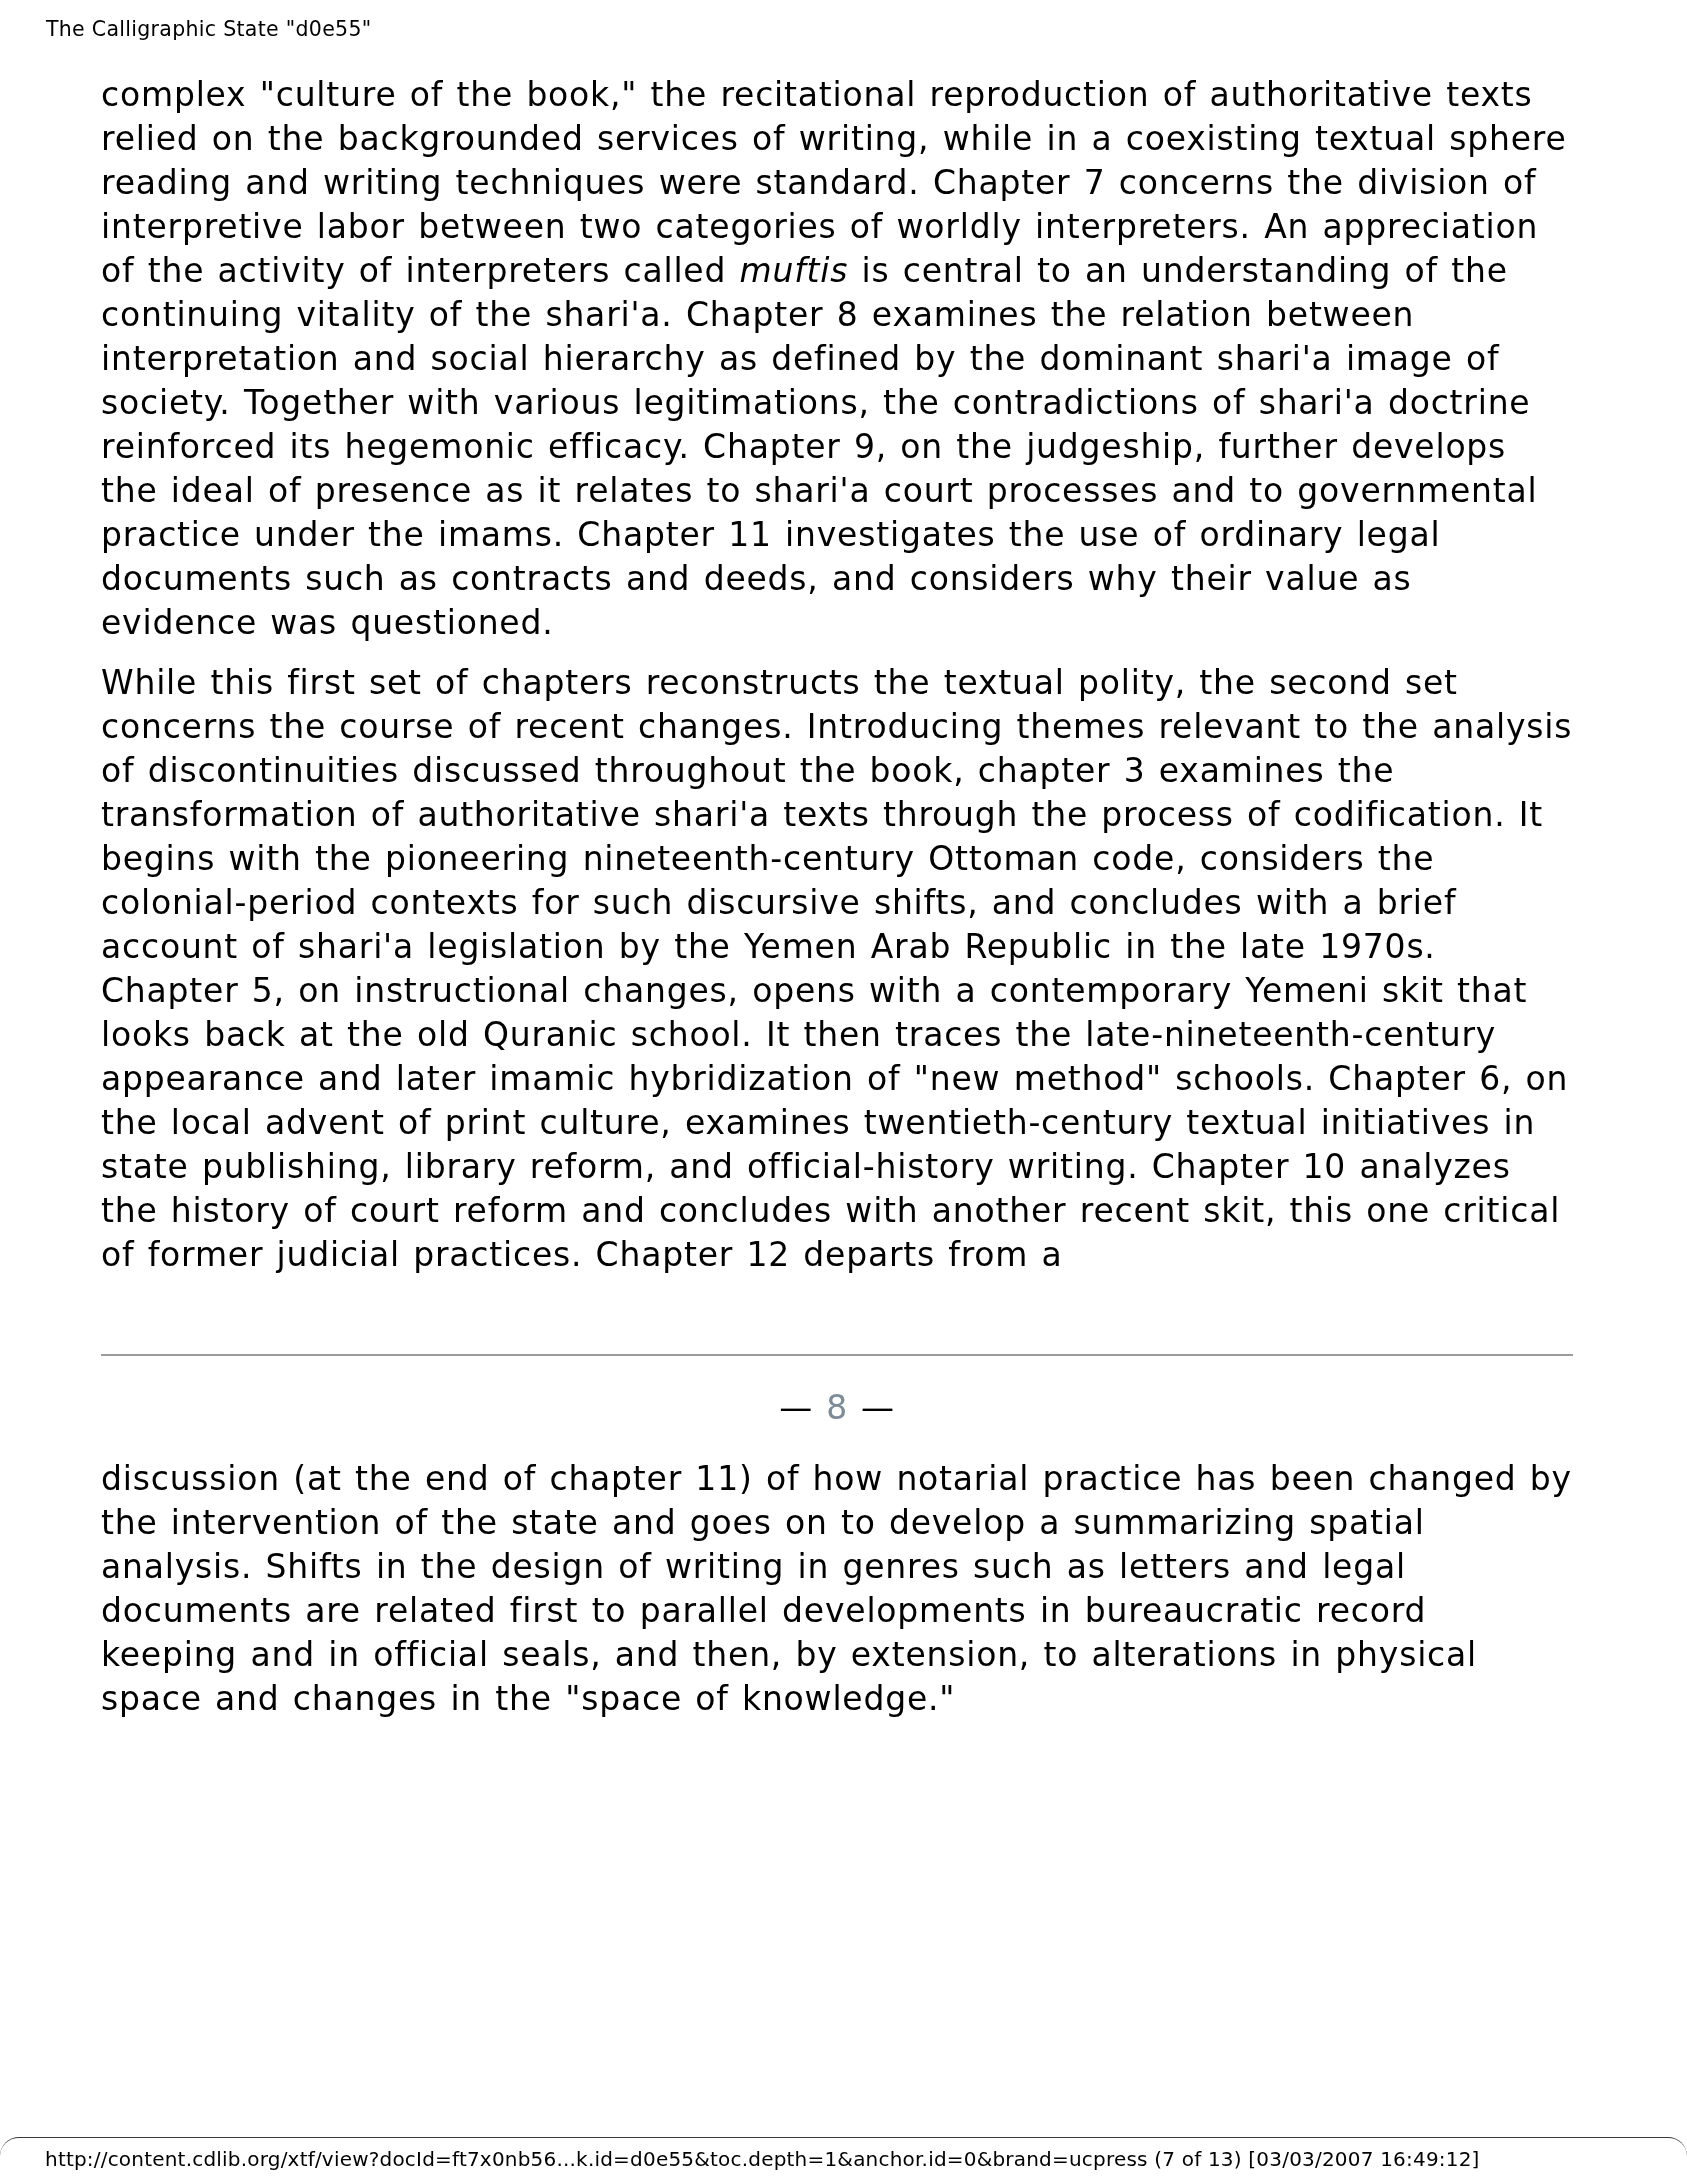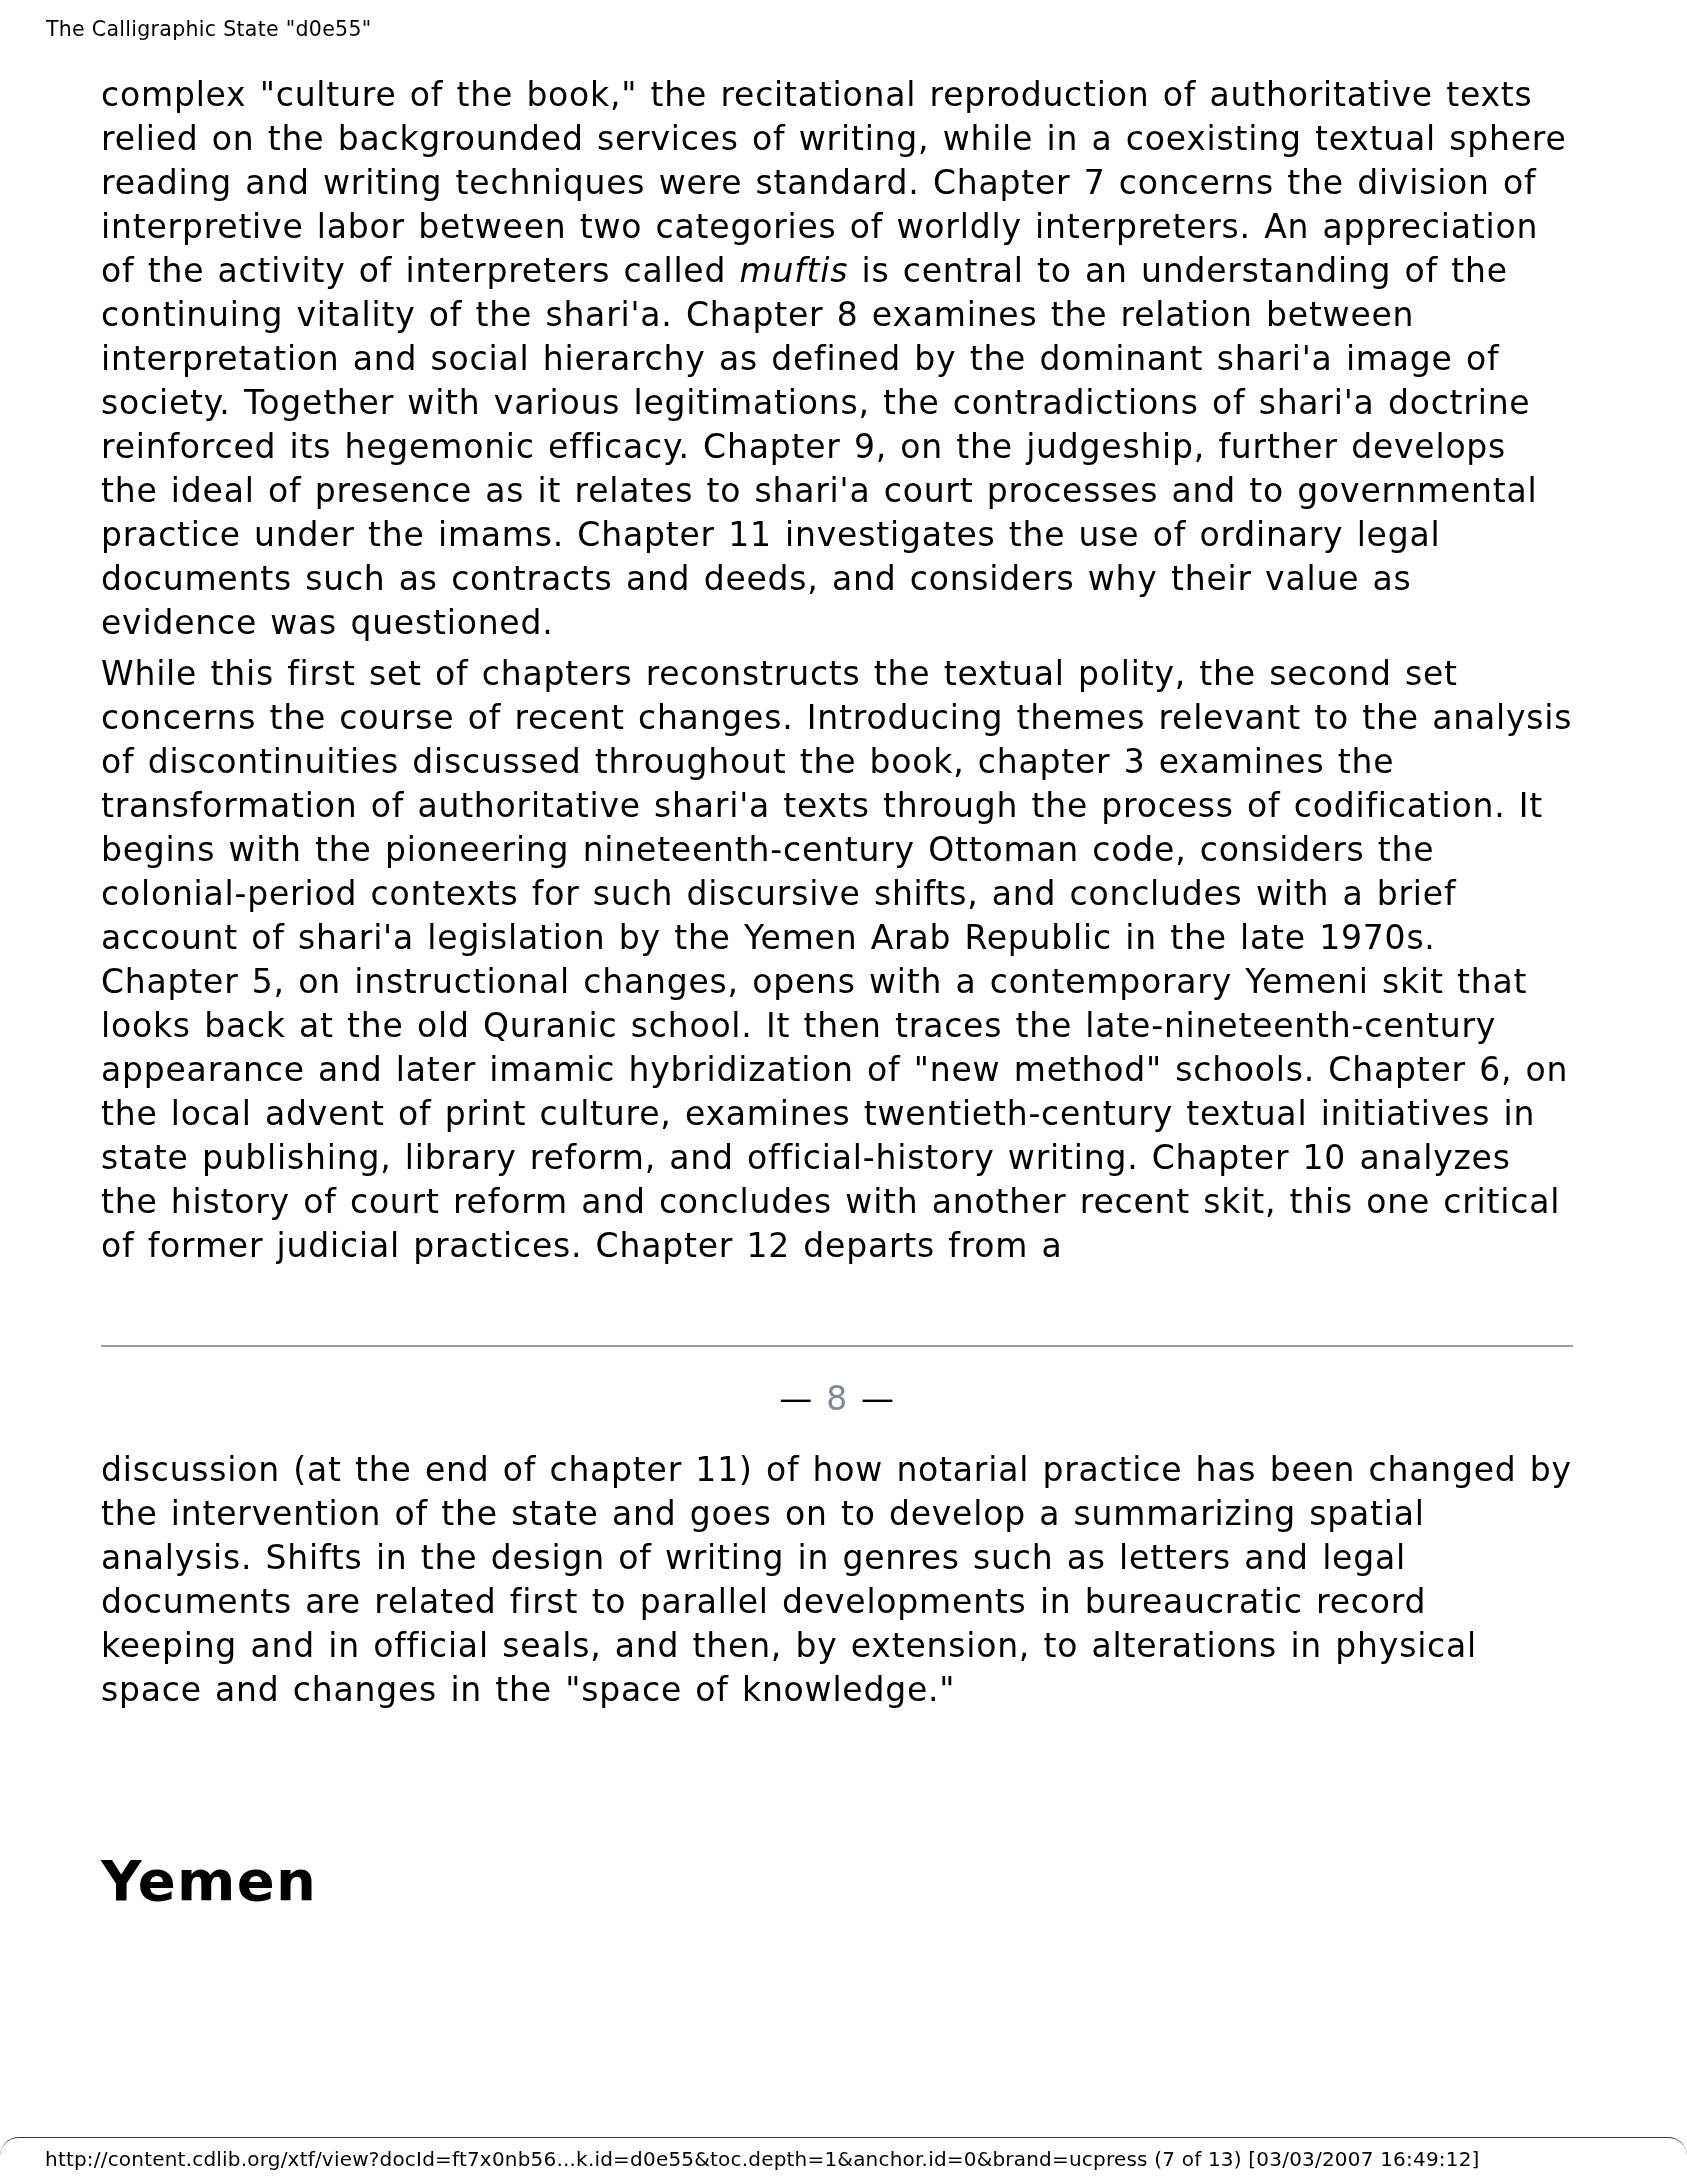--- a/index.html
+++ b/index.html
@@ -26,21 +26,21 @@
     width: 1472px;
   }
   .content p {
     margin: 0;
     font-size: 33px;
     line-height: 44px;
     letter-spacing: 0.8px;
     word-spacing: 2px;
     text-align: left;
   }
-  .content p + p { margin-top: 7px; }
+  .content p + p { margin-top: 16px; }
   .rule {
     border: none;
     height: 2px;
     background: #9b9b9b;
     margin: 77px 0 0 0;
   }
   .pagebreak {
     margin-top: 32px;
     text-align: center;
     font-size: 33px;
@@ -81,20 +81,19 @@
     <p><span>complex "culture of the book," the recitational reproduction of authoritative texts relied on the backgrounded services of writing, while in a coexisting textual sphere reading and writing techniques were standard. Chapter 7 concerns the division of interpretive labor between two categories of worldly interpreters. An appreciation of the activity of interpreters called </span><em>muftis</em><span> is central to an understanding of the continuing vitality of the shari'a. Chapter 8 examines the relation between interpretation and social hierarchy as defined by the dominant shari'a image of society. Together with various legitimations, the contradictions of shari'a doctrine reinforced its hegemonic efficacy. Chapter 9, on the judgeship, further develops the ideal of presence as it relates to shari'a court processes and to governmental practice under the imams. Chapter 11 investigates the use of ordinary legal documents such as contracts and deeds, and considers why their value as evidence was questioned.</span></p>
 
     <p>While this first set of chapters reconstructs the textual polity, the second set concerns the course of recent changes. Introducing themes relevant to the analysis of discontinuities discussed throughout the book, chapter 3 examines the transformation of authoritative shari'a texts through the process of codification. It begins with the pioneering nineteenth-century Ottoman code, considers the colonial-period contexts for such discursive shifts, and concludes with a brief account of shari'a legislation by the Yemen Arab Republic in the late 1970s. Chapter 5, on instructional changes, opens with a contemporary Yemeni skit that looks back at the old Quranic school. It then traces the late-nineteenth-century appearance and later imamic hybridization of "new method" schools. Chapter 6, on the local advent of print culture, examines twentieth-century textual initiatives in state publishing, library reform, and official-history writing. Chapter 10 analyzes the history of court reform and concludes with another recent skit, this one critical of former judicial practices. Chapter 12 departs from a</p>
 
     <hr class="rule">
 
     <div class="pagebreak"><span>—</span><span class="num">8</span><span>—</span></div>
 
     <p class="after-break">discussion (at the end of chapter 11) of how notarial practice has been changed by the intervention of the state and goes on to develop a summarizing spatial analysis. Shifts in the design of writing in genres such as letters and legal documents are related first to parallel developments in bureaucratic record keeping and in official seals, and then, by extension, to alterations in physical space and changes in the "space of knowledge."</p>
 
-    <h1 class="section-heading">Yemen</h1>
 
   </div>
 
   <div class="doc-footer">http://content.cdlib.org/xtf/view?docId=ft7x0nb56...k.id=d0e55&amp;toc.depth=1&amp;anchor.id=0&amp;brand=ucpress (7 of 13) [03/03/2007 16:49:12]</div>
 
 </div>
 
 
 </body></html>

